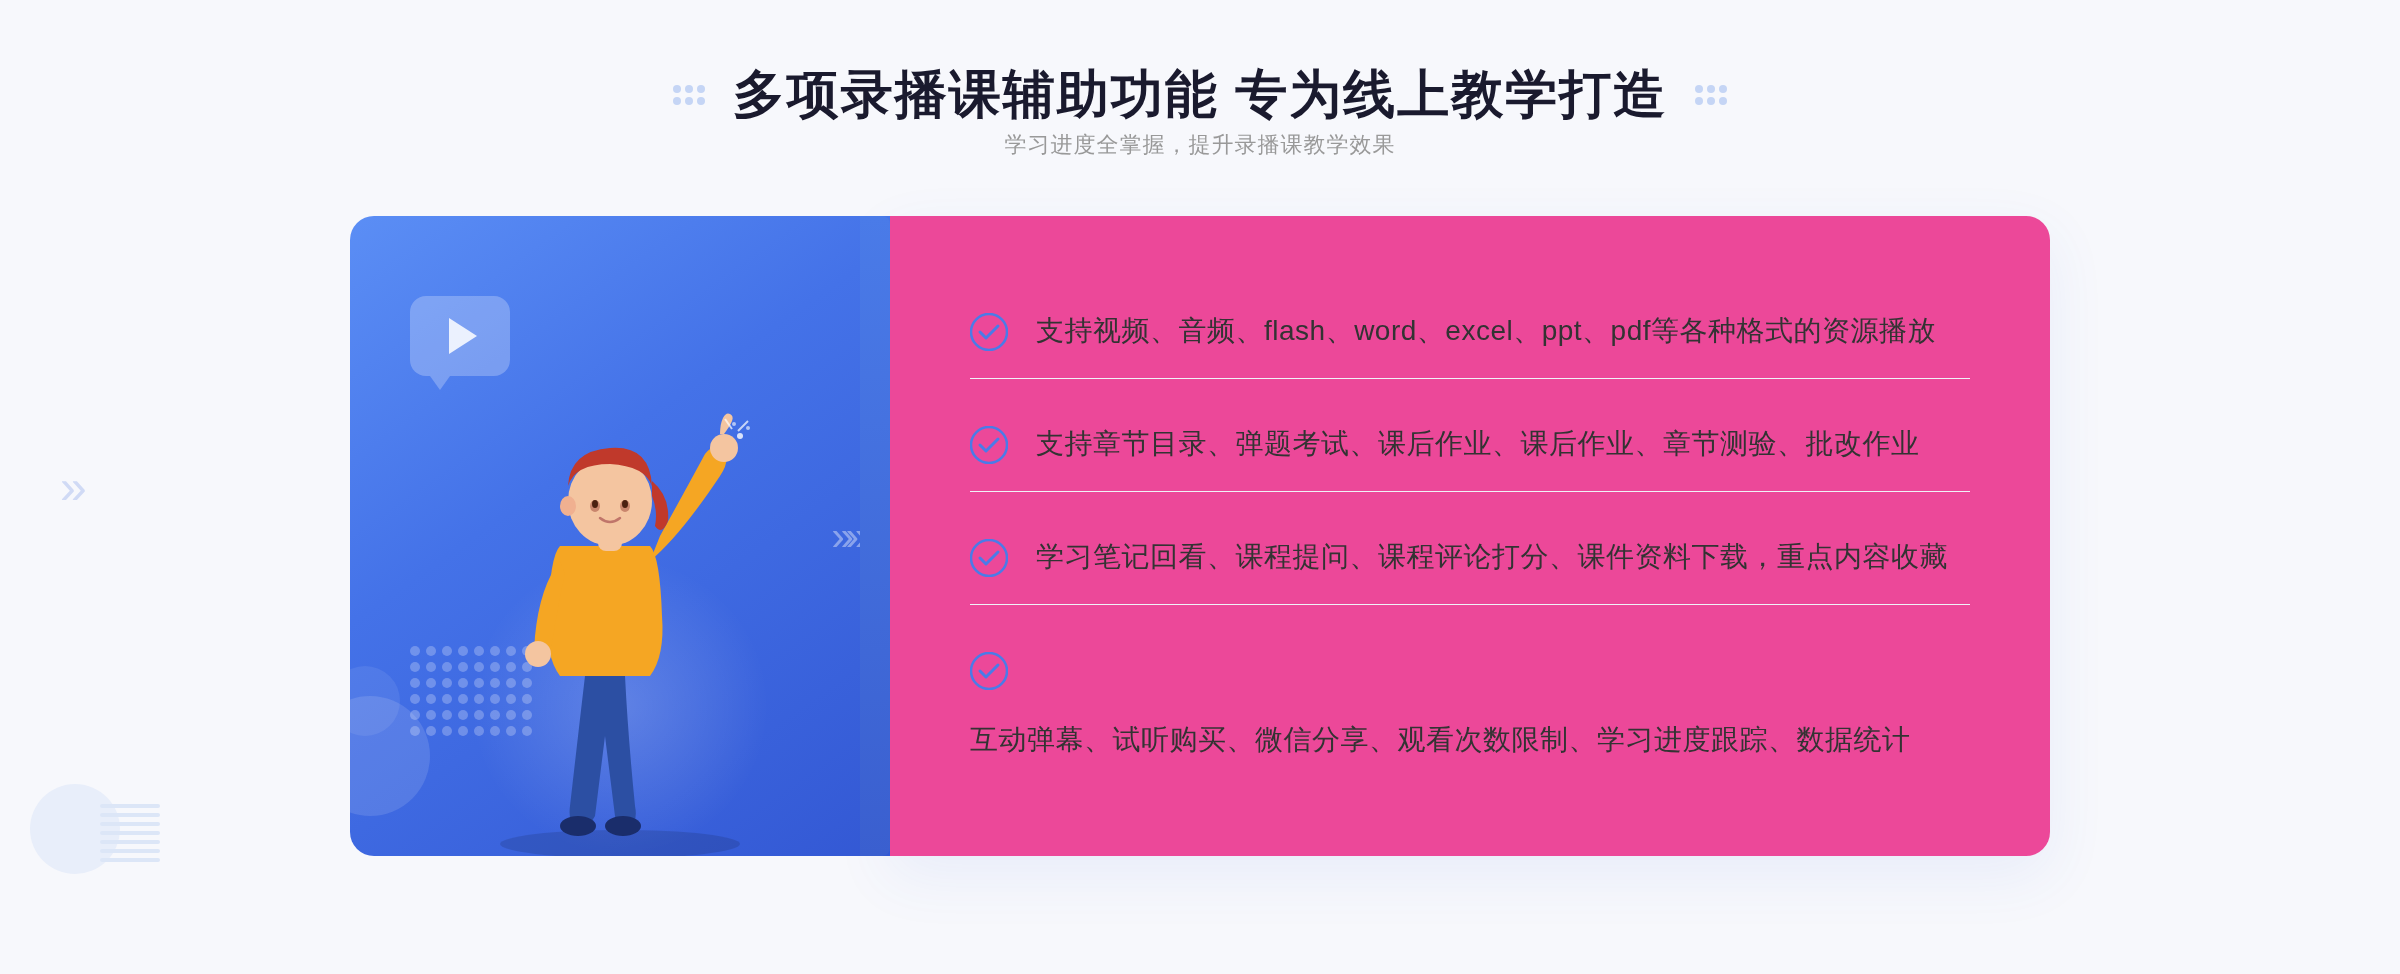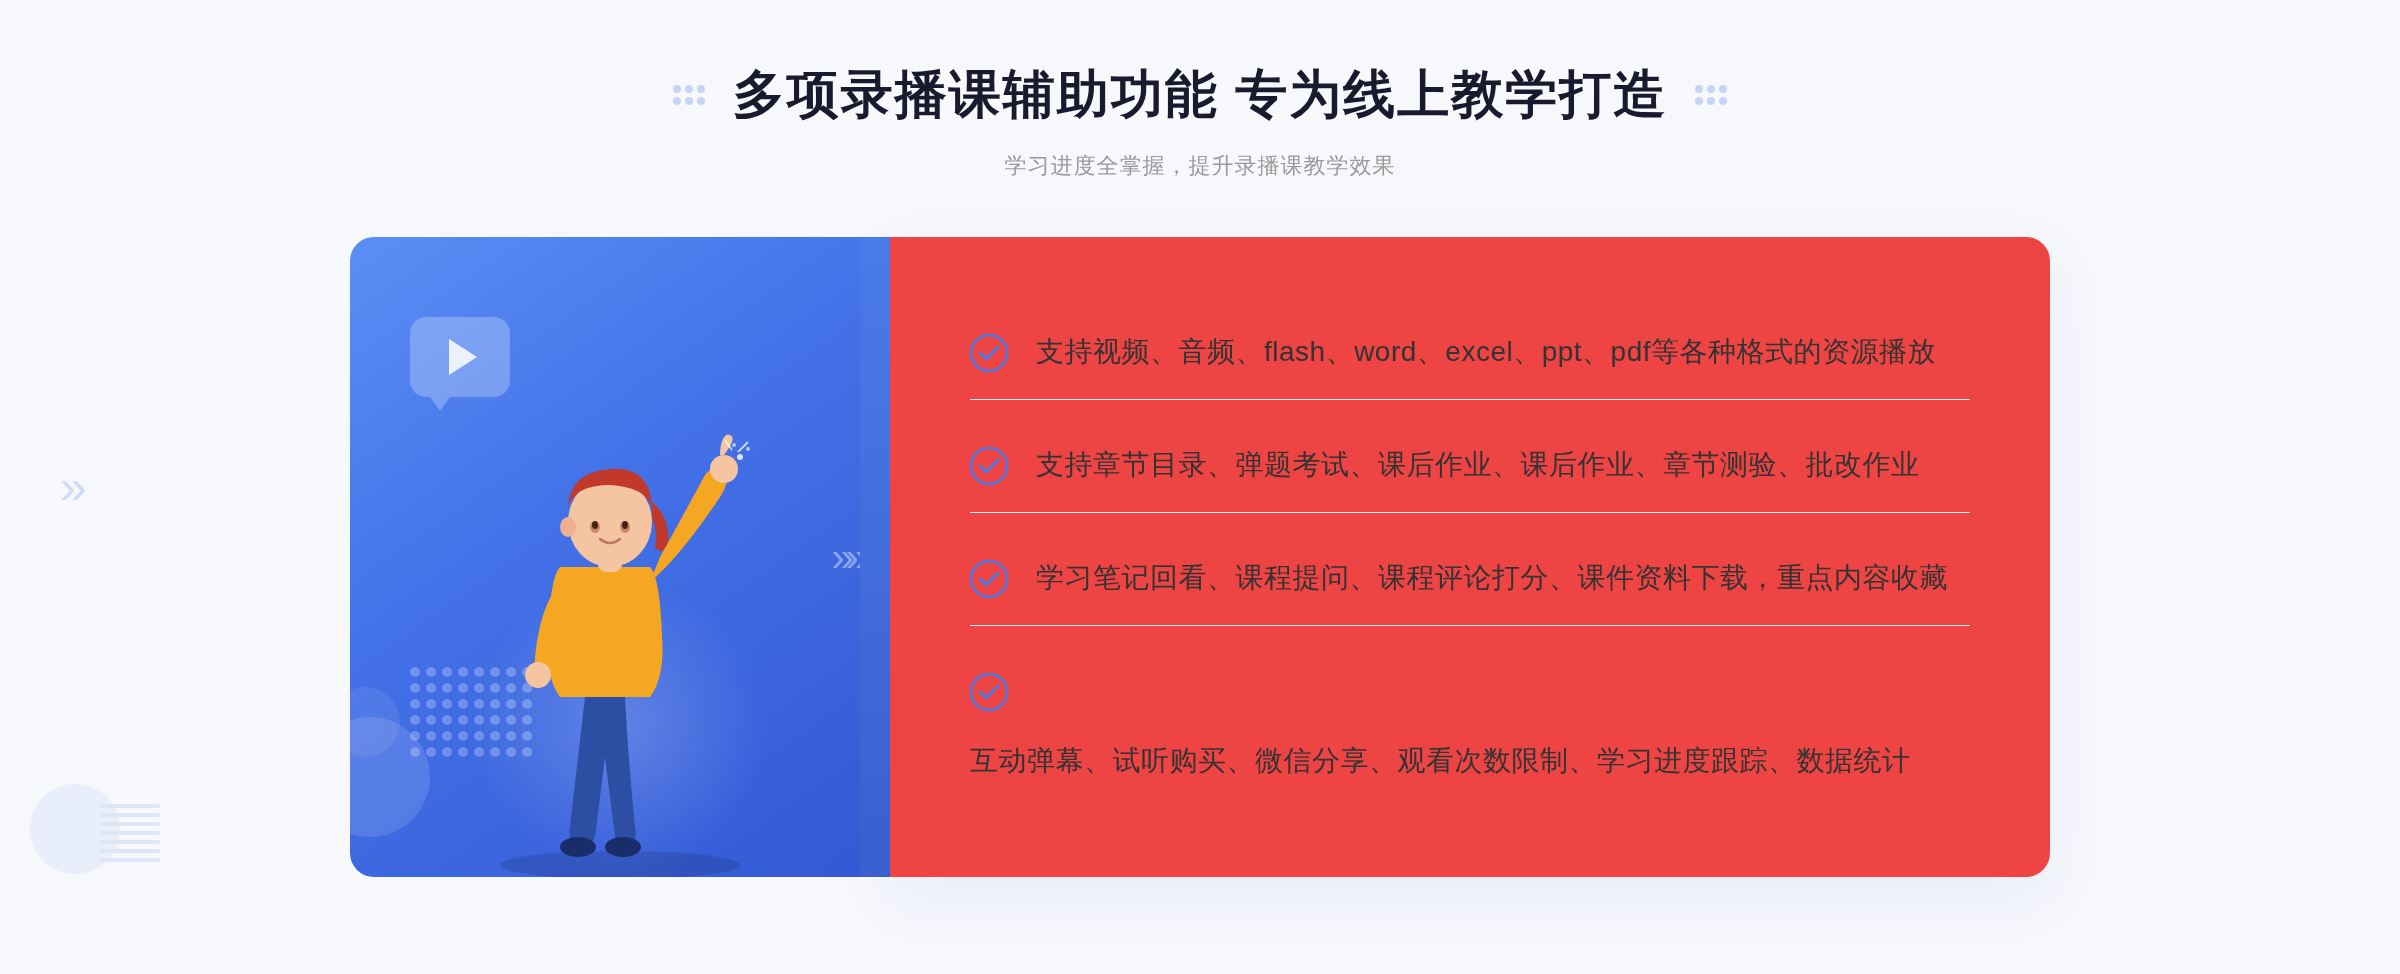--- a/index.html
+++ b/index.html
@@ -54,21 +54,21 @@
     }
     .header-title {
       font-size: 52px;
       font-weight: 700;
       color: #1a1a2e;
       letter-spacing: 2px;
     }
     .header-subtitle {
       font-size: 22px;
       color: #999;
-      margin-top: 21px;
+      margin-top: 0;
       letter-spacing: 1px;
     }
 
     
     .main-content {
       display: flex;
       align-items: stretch;
       width: 1700px;
       margin-top: 40px;
       position: relative;
@@ -191,21 +191,21 @@
       left: -20px;
       width: 70px;
       height: 70px;
       border-radius: 50%;
       background: rgba(255,255,255,0.08);
     }
 
     
     .features-panel {
       flex: 1;
-      background: #ef4444;
+      background: #ec4899;
       border-radius: 0 24px 24px 0;
       padding: 60px 80px;
       display: flex;
       flex-direction: column;
       justify-content: space-around;
       box-shadow: 0 20px 60px rgba(70, 100, 220, 0.08);
     }
 
     .feature-item {
       display: flex;

